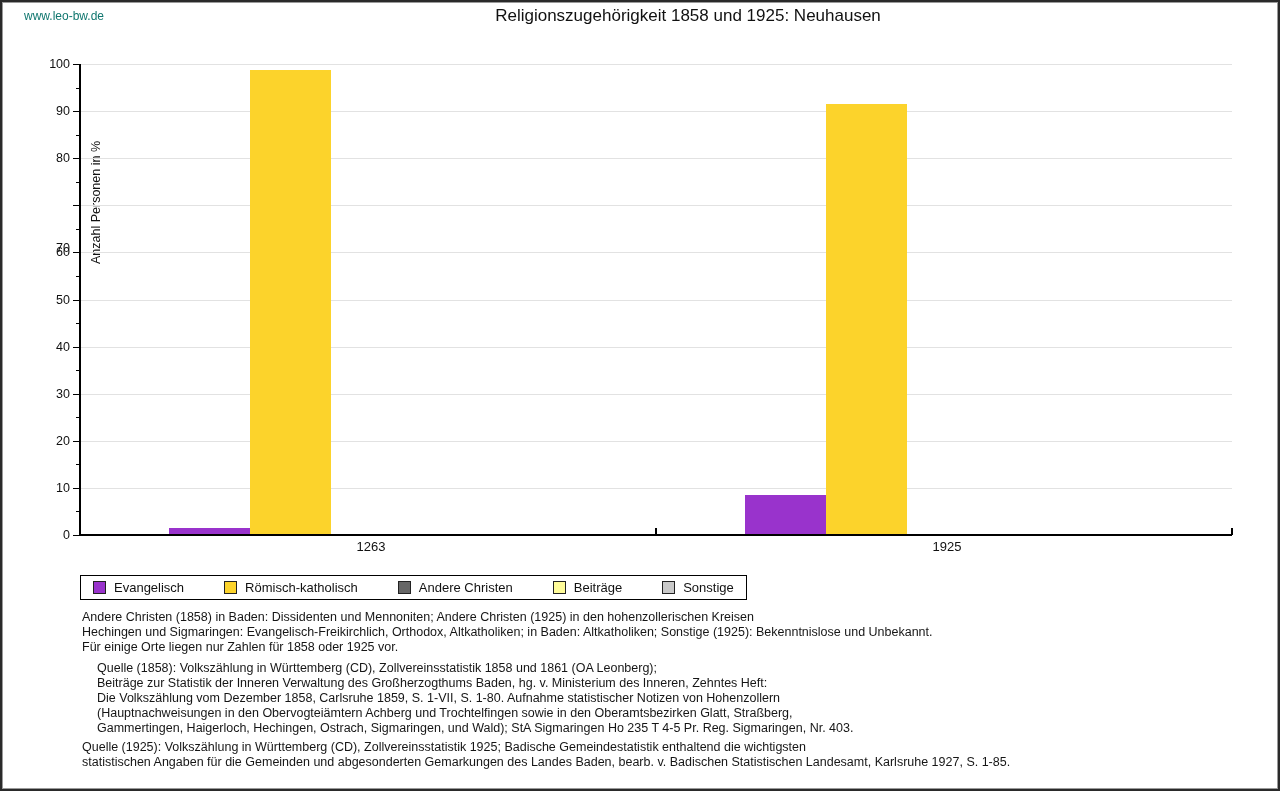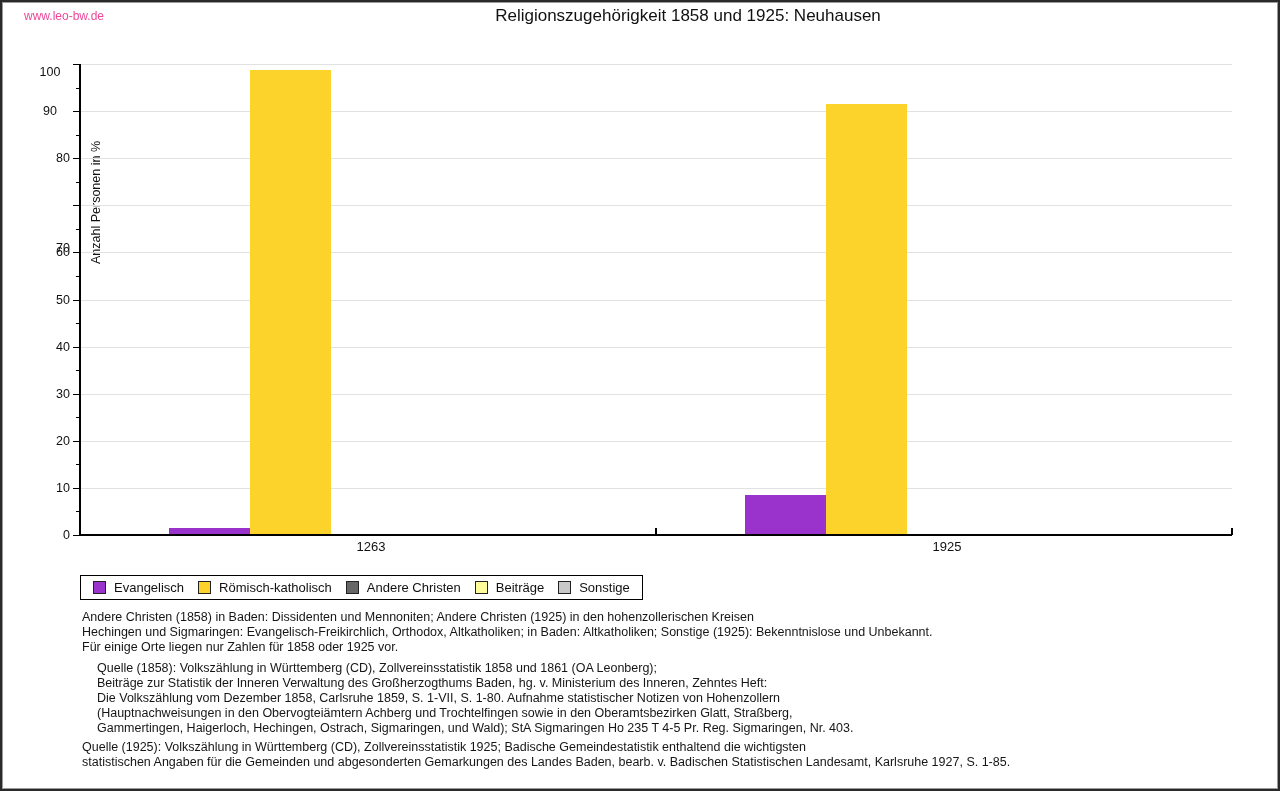--- a/index.html
+++ b/index.html
@@ -2,40 +2,40 @@
 <html><head>
 <meta charset="utf-8">
 <style>
   html,body{margin:0;padding:0;background:#fff;}
   body{font-family:"Liberation Sans","DejaVu Sans",sans-serif;color:#000;}
   #canvas{
     position:relative;width:1280px;height:791px;box-sizing:border-box;
     background:#fff;border:2px solid #2a2a2a;overflow:hidden;
     box-shadow:inset 0 0 0 1px #9a9a9a;
   }
-  .watermark{position:absolute;left:22px;top:7px;font-size:12px;color:#ec4899;}
+  .watermark{position:absolute;left:22px;top:7px;font-size:12px;color:#0f766e;}
   .title{position:absolute;left:0;top:4px;width:100%;text-align:center;font-size:17px;color:#111;padding-left:48px;}
   
   #plot{position:absolute;left:78px;top:62px;width:1152px;height:471px;}
   .yaxis{position:absolute;left:-1px;top:0;width:1.5px;height:100%;background:#000;}
   .xaxis{position:absolute;left:-1px;bottom:-1px;width:1153px;height:2px;background:#000;}
   .gridline{position:absolute;left:0;width:100%;height:1px;background:#e2e2e2;}
   .ytick{position:absolute;background:#000;height:1px;}
   .ytick.major{width:6px;left:-7px;}
   .ytick.minor{width:3px;left:-4px;}
   .yticklabel{position:absolute;right:100%;margin-right:10px;width:40px;text-align:right;
     font-size:12.5px;transform:translateY(-50%);color:#111;}
   .xboundtick{position:absolute;bottom:0;width:1.5px;height:7px;background:#000;}
   .bar{position:absolute;bottom:0;}
   .xcatlabel{position:absolute;top:100%;margin-top:4px;font-size:13px;transform:translateX(-50%);color:#111;}
   .ylabel-rot{position:absolute;left:9px;top:200px;transform-origin:0 0;transform:rotate(-90deg);
     white-space:nowrap;font-size:12.5px;color:#111;}
   
   #legend{position:absolute;left:78px;top:573px;display:inline-flex;align-items:center;
-    gap:14px;border:1px solid #000;padding:3px 12px;height:17px;background:#fff;}
+    gap:40px;border:1px solid #000;padding:3px 12px;height:17px;background:#fff;}
   .legend-item{display:flex;align-items:center;gap:8px;}
   .legend-swatch{width:11px;height:11px;border:1px solid #222;display:inline-block;}
   .legend-label{font-size:13px;color:#111;white-space:nowrap;}
   
   .footnote{position:absolute;left:80px;font-size:12.5px;line-height:15px;color:#161616;
     white-space:pre-line;width:1150px;}
   #footnote-0{top:608px;}
   #footnote-1{top:659px;margin-left:15px;}
   #footnote-2{top:738px;}
 </style>
@@ -79,25 +79,25 @@
         <div class="gridline" style="top: 141.3px;"></div>
         <div class="ytick major" style="top: 141.3px;"></div>
         <div class="yticklabel" style="top: 141.3px; margin-top: 43px;">70</div>
         <div class="ytick minor" style="top: 117.75px;"></div>
         <div class="gridline" style="top: 94.2px;"></div>
         <div class="ytick major" style="top: 94.2px;"></div>
         <div class="yticklabel" style="top: 94.2px;">80</div>
         <div class="ytick minor" style="top: 70.65px;"></div>
         <div class="gridline" style="top: 47.1px;"></div>
         <div class="ytick major" style="top: 47.1px;"></div>
-        <div class="yticklabel" style="top: 47.1px; text-align: center;">90</div>
+        <div class="yticklabel" style="top: 47.1px;">90</div>
         <div class="ytick minor" style="top: 23.55px;"></div>
         <div class="gridline" style="top: 0px;"></div>
         <div class="ytick major" style="top: 0px;"></div>
-        <div class="yticklabel" style="top: 8px; text-align: center;">100</div>
+        <div class="yticklabel" style="top: 0px;">100</div>
       </div>
     <div id="bars">
         <div class="bar" style="left: 88.5px; width: 81px; height: 6.594px; background: rgb(153, 51, 204);"></div>
         <div class="bar" style="left: 169.5px; width: 81px; height: 464.877px; background: rgb(252, 211, 43);"></div>
         <div class="bar" style="left: 664.5px; width: 81px; height: 40.035px; background: rgb(153, 51, 204);"></div>
         <div class="bar" style="left: 745.5px; width: 81px; height: 431.436px; background: rgb(252, 211, 43);"></div>
       </div>
     <div class="yaxis"></div>
     <div class="xaxis"></div>
     <div id="xticks">

